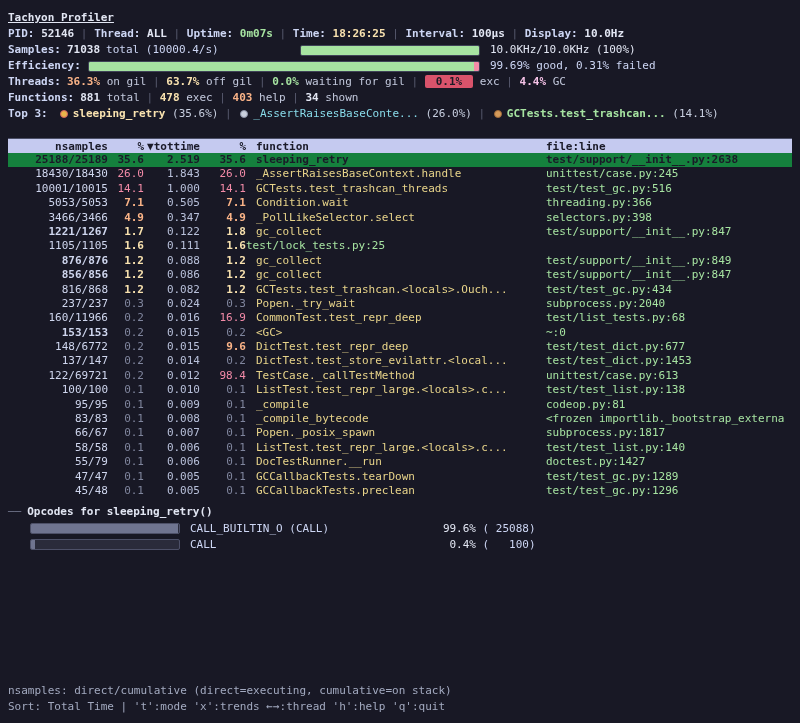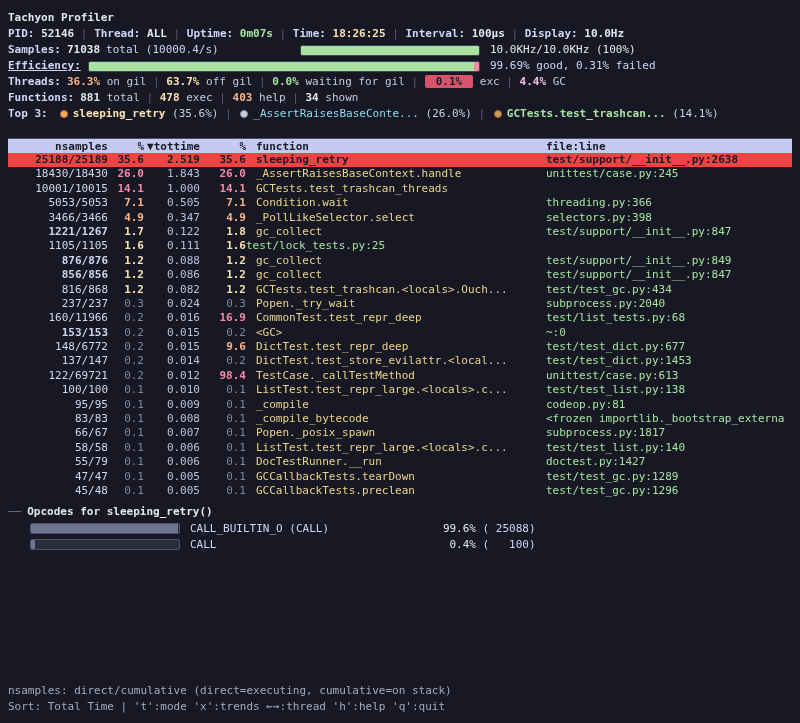--- a/index.html
+++ b/index.html
@@ -6,37 +6,37 @@
   html, body { background: #11111b; }
   .app {
     width: 800px; height: 723px;
     background: #181825; color: #cdd6f4;
     font-family: "DejaVu Sans Mono", "Liberation Mono", monospace;
     font-size: 11px;
     padding: 10px 8px 8px 8px;
     display: flex; flex-direction: column; overflow: hidden;
   }
   .hline { display: flex; align-items: center; white-space: pre; height: 16px; line-height: 16px; flex: 0 0 auto; }
-  .title { font-weight: bold; color: #e2e6f3; }
+  .title { font-weight: bold; text-decoration: underline; color: #e2e6f3; }
   .b { font-weight: bold; }
   .white { color: #e2e6f3; }
   .green { color: #a6e3a1; }
   .yellow { color: #f9e2af; }
   .peach { color: #fab387; }
   .cyan { color: #89dceb; }
   .pink { color: #f5c2e7; }
   .sep { color: #585b70; }
   .lbl2 { color: #c3c9dd; }
   .dim2 { color: #c8cfe0; }
   .redbox { background: #d9536b; color: #1b1b26; padding: 0 11px; border-radius: 2px; font-weight: bold; }
   .ml { margin-left: 10px; }
   .ml-s { margin-left: 6px; }
 
   .s-text { flex: 0 0 292px; display: flex; align-items: center; white-space: pre; }
-  .e-text { flex: 0 0 80px; display: flex; align-items: center; white-space: pre; text-decoration: underline; }
+  .e-text { flex: 0 0 80px; display: flex; align-items: center; white-space: pre; }
   .bar { height: 11px; border: 1px solid #3f4257; border-radius: 2px; display: flex; overflow: hidden; background: #20212e; }
   .samples-bar { flex: 0 0 180px; }
   .eff-bar { flex: 0 0 392px; }
   .green-bg { background: #a6e3a1; height: 100%; }
   .pink-bg { background: #f38ba8; height: 100%; }
 
   .medal { display: inline-block; width: 8px; height: 8px; border-radius: 50%; margin: 0 5px 0 2px; vertical-align: -1px; }
   .medal.gold   { background: #e8b54a; border: 1px solid #d35f5f; }
   .medal.silver { background: #c9cfdd; border: 1px solid #8a90a5; }
   .medal.bronze { background: #d49a5a; border: 1px solid #a06a3a; }
@@ -47,27 +47,27 @@
     display: grid;
     grid-template-columns: 100px 36px 56px 46px 300px 1fr;
     height: 14.4px; line-height: 14.4px; align-items: center; white-space: pre;
   }
   .trow .cell { overflow: hidden; }
   .num { text-align: right; }
   .ns { color: #cfd6ee; }
   .tt { color: #b8c0da; }
   .fn { padding-left: 10px; color: #e8d48a; }
   .file { color: #a6e3a1; }
-  .p-red { color: #f38ba8; font-weight: bold; }
+  .p-red { color: #f38ba8; font-weight: normal; }
   .p-orange { color: #fab387; font-weight: bold; }
   .p-yellow { color: #f9e2af; font-weight: bold; }
   .p-dim { color: #80869e; }
   .trow.thead { background: #c5caf0; height: 15px; line-height: 15px; border-top: 1px solid #4a4e66; }
   .trow.thead .cell { color: #1a1a28 !important; font-weight: bold; }
-  .trow.selected { background: #ef4444; }
+  .trow.selected { background: #15803d; }
   .trow.selected .cell { color: #1a1a28 !important; font-weight: bold; }
 
   .op-head { margin-top: 6px; }
   .op-head .dash { color: #6c7086; }
   .op-row { display: flex; align-items: center; height: 16px; padding-left: 22px; white-space: pre; flex: 0 0 auto; }
   .op-bar { flex: 0 0 150px; height: 11px; background: #2a2b3b; border: 1px solid #4d5068; border-radius: 2px; overflow: hidden; margin-right: 10px; }
   .op-fill { height: 100%; background: #6f7490; }
   .op-name { width: 228px; overflow: hidden; color: #cdd6f4; }
   .op-pct { width: 58px; text-align: right; color: #e2e6f3; }
   .op-count { color: #cdd6f4; }
@@ -122,21 +122,21 @@
     <span class="ml" id="top3-items"><span class="medal gold"></span><span class="yellow b">sleeping_retry</span><span class="dim2"> (35.6%)</span><span class="sep"> | </span><span class="medal silver"></span><span class="cyan">_AssertRaisesBaseConte...</span><span class="dim2"> (26.0%)</span><span class="sep"> | </span><span class="medal bronze"></span><span class="green b">GCTests.test_trashcan...</span><span class="dim2"> (14.1%)</span></span>
   </div>
 
   <div class="gap16"></div>
 
   <div class="table">
     <div class="trow thead" id="table-head"><span class="cell num">nsamples</span><span class="cell num">%</span><span class="cell num">▼tottime</span><span class="cell num">%</span><span class="cell fn">function</span><span class="cell file">file:line</span></div>
     <div id="table-body">
         <div class="trow selected"><span class="cell num ns">25188/25189</span><span class="cell num p-red">35.6</span><span class="cell num tt">2.519</span><span class="cell num p-red">35.6</span><span class="cell fn">sleeping_retry</span><span class="cell file">test/support/__init__.py:2638</span></div>
         <div class="trow"><span class="cell num ns">18430/18430</span><span class="cell num p-red">26.0</span><span class="cell num tt">1.843</span><span class="cell num p-red">26.0</span><span class="cell fn">_AssertRaisesBaseContext.handle</span><span class="cell file">unittest/case.py:245</span></div>
-        <div class="trow"><span class="cell num ns">10001/10015</span><span class="cell num p-red">14.1</span><span class="cell num tt">1.000</span><span class="cell num p-red">14.1</span><span class="cell fn">GCTests.test_trashcan_threads</span></div>
+        <div class="trow"><span class="cell num ns">10001/10015</span><span class="cell num p-red">14.1</span><span class="cell num tt">1.000</span><span class="cell num p-red">14.1</span><span class="cell fn">GCTests.test_trashcan_threads</span><span class="cell file">test/test_gc.py:516</span></div>
         <div class="trow"><span class="cell num ns">5053/5053</span><span class="cell num p-orange">7.1</span><span class="cell num tt">0.505</span><span class="cell num p-orange">7.1</span><span class="cell fn">Condition.wait</span><span class="cell file">threading.py:366</span></div>
         <div class="trow"><span class="cell num ns">3466/3466</span><span class="cell num p-orange">4.9</span><span class="cell num tt">0.347</span><span class="cell num p-orange">4.9</span><span class="cell fn">_PollLikeSelector.select</span><span class="cell file">selectors.py:398</span></div>
         <div class="trow"><span class="cell num ns yellow b">1221/1267</span><span class="cell num p-yellow">1.7</span><span class="cell num tt">0.122</span><span class="cell num p-yellow">1.8</span><span class="cell fn">gc_collect</span><span class="cell file">test/support/__init__.py:847</span></div>
         <div class="trow"><span class="cell num ns">1105/1105</span><span class="cell num p-yellow">1.6</span><span class="cell num tt">0.111</span><span class="cell num p-yellow">1.6</span><span class="cell file">test/lock_tests.py:25</span></div>
         <div class="trow"><span class="cell num ns yellow b">876/876</span><span class="cell num p-yellow">1.2</span><span class="cell num tt">0.088</span><span class="cell num p-yellow">1.2</span><span class="cell fn">gc_collect</span><span class="cell file">test/support/__init__.py:849</span></div>
         <div class="trow"><span class="cell num ns yellow b">856/856</span><span class="cell num p-yellow">1.2</span><span class="cell num tt">0.086</span><span class="cell num p-yellow">1.2</span><span class="cell fn">gc_collect</span><span class="cell file">test/support/__init__.py:847</span></div>
         <div class="trow"><span class="cell num ns">816/868</span><span class="cell num p-yellow">1.2</span><span class="cell num tt">0.082</span><span class="cell num p-yellow">1.2</span><span class="cell fn">GCTests.test_trashcan.&lt;locals&gt;.Ouch...</span><span class="cell file">test/test_gc.py:434</span></div>
         <div class="trow"><span class="cell num ns">237/237</span><span class="cell num p-dim">0.3</span><span class="cell num tt">0.024</span><span class="cell num p-dim">0.3</span><span class="cell fn">Popen._try_wait</span><span class="cell file">subprocess.py:2040</span></div>
         <div class="trow"><span class="cell num ns">160/11966</span><span class="cell num p-dim">0.2</span><span class="cell num tt">0.016</span><span class="cell num p-red">16.9</span><span class="cell fn">CommonTest.test_repr_deep</span><span class="cell file">test/list_tests.py:68</span></div>
         <div class="trow"><span class="cell num ns yellow b">153/153</span><span class="cell num p-dim">0.2</span><span class="cell num tt">0.015</span><span class="cell num p-dim">0.2</span><span class="cell fn">&lt;GC&gt;</span><span class="cell file">~:0</span></div>

